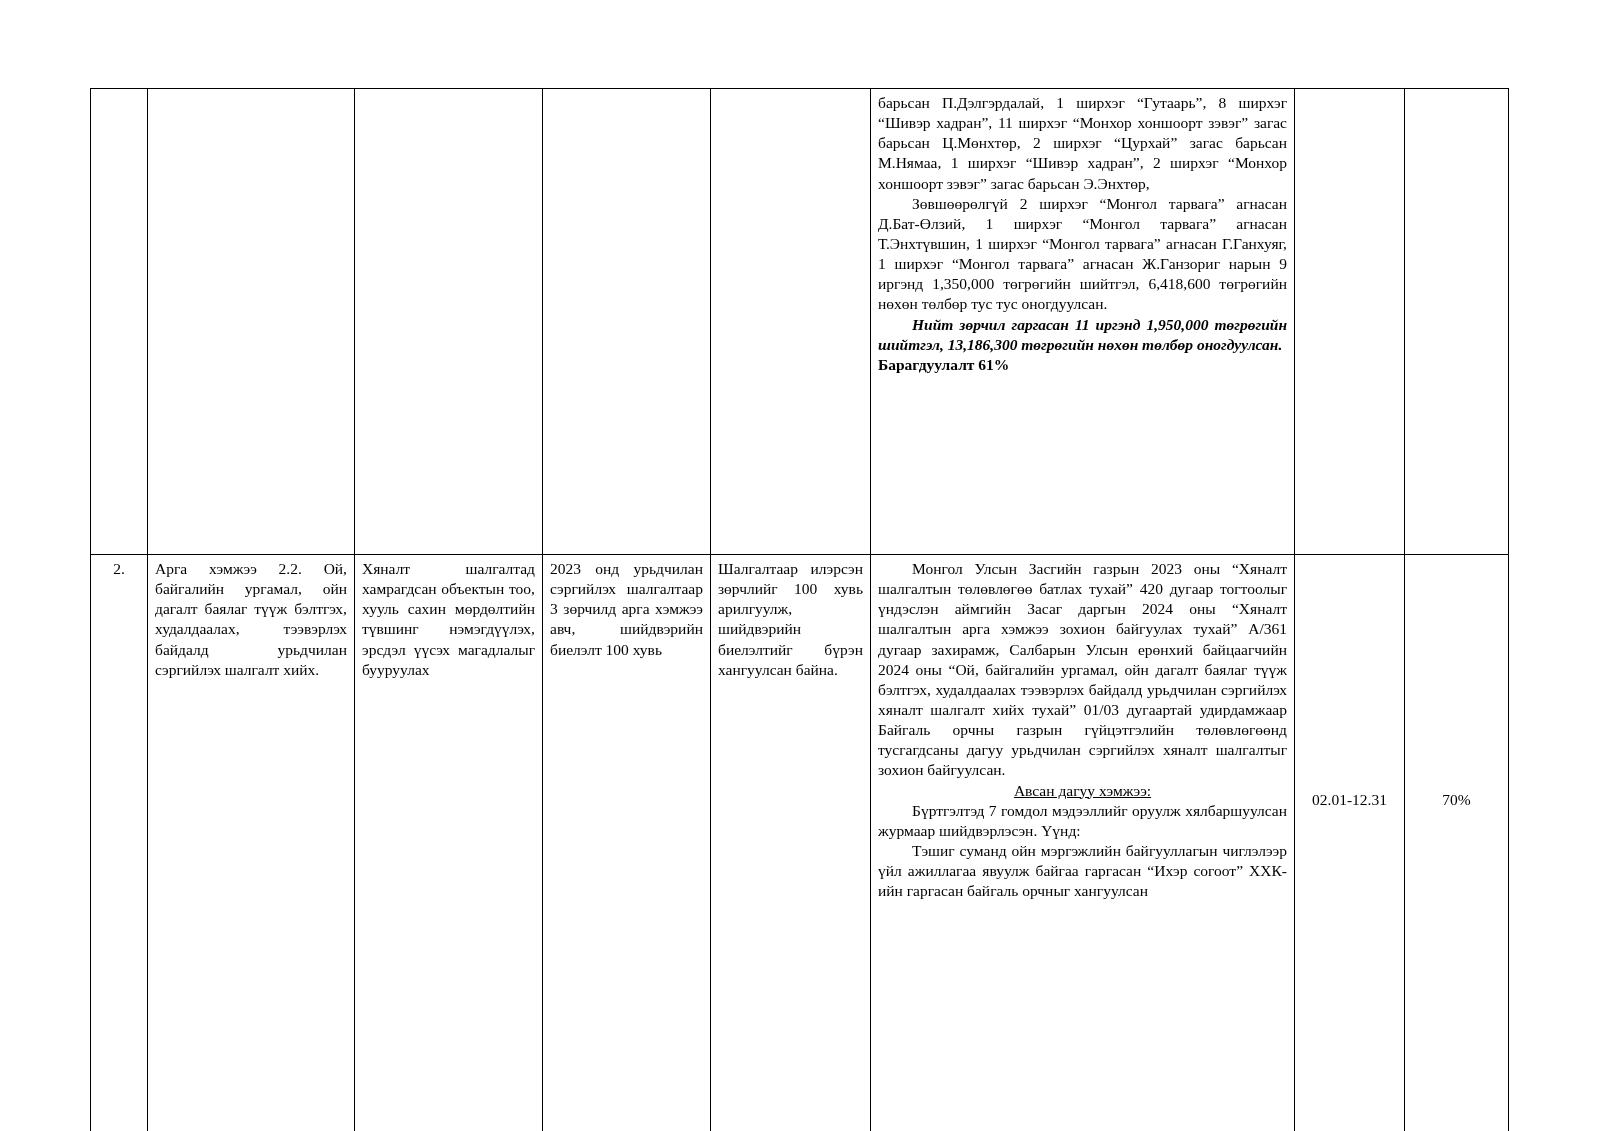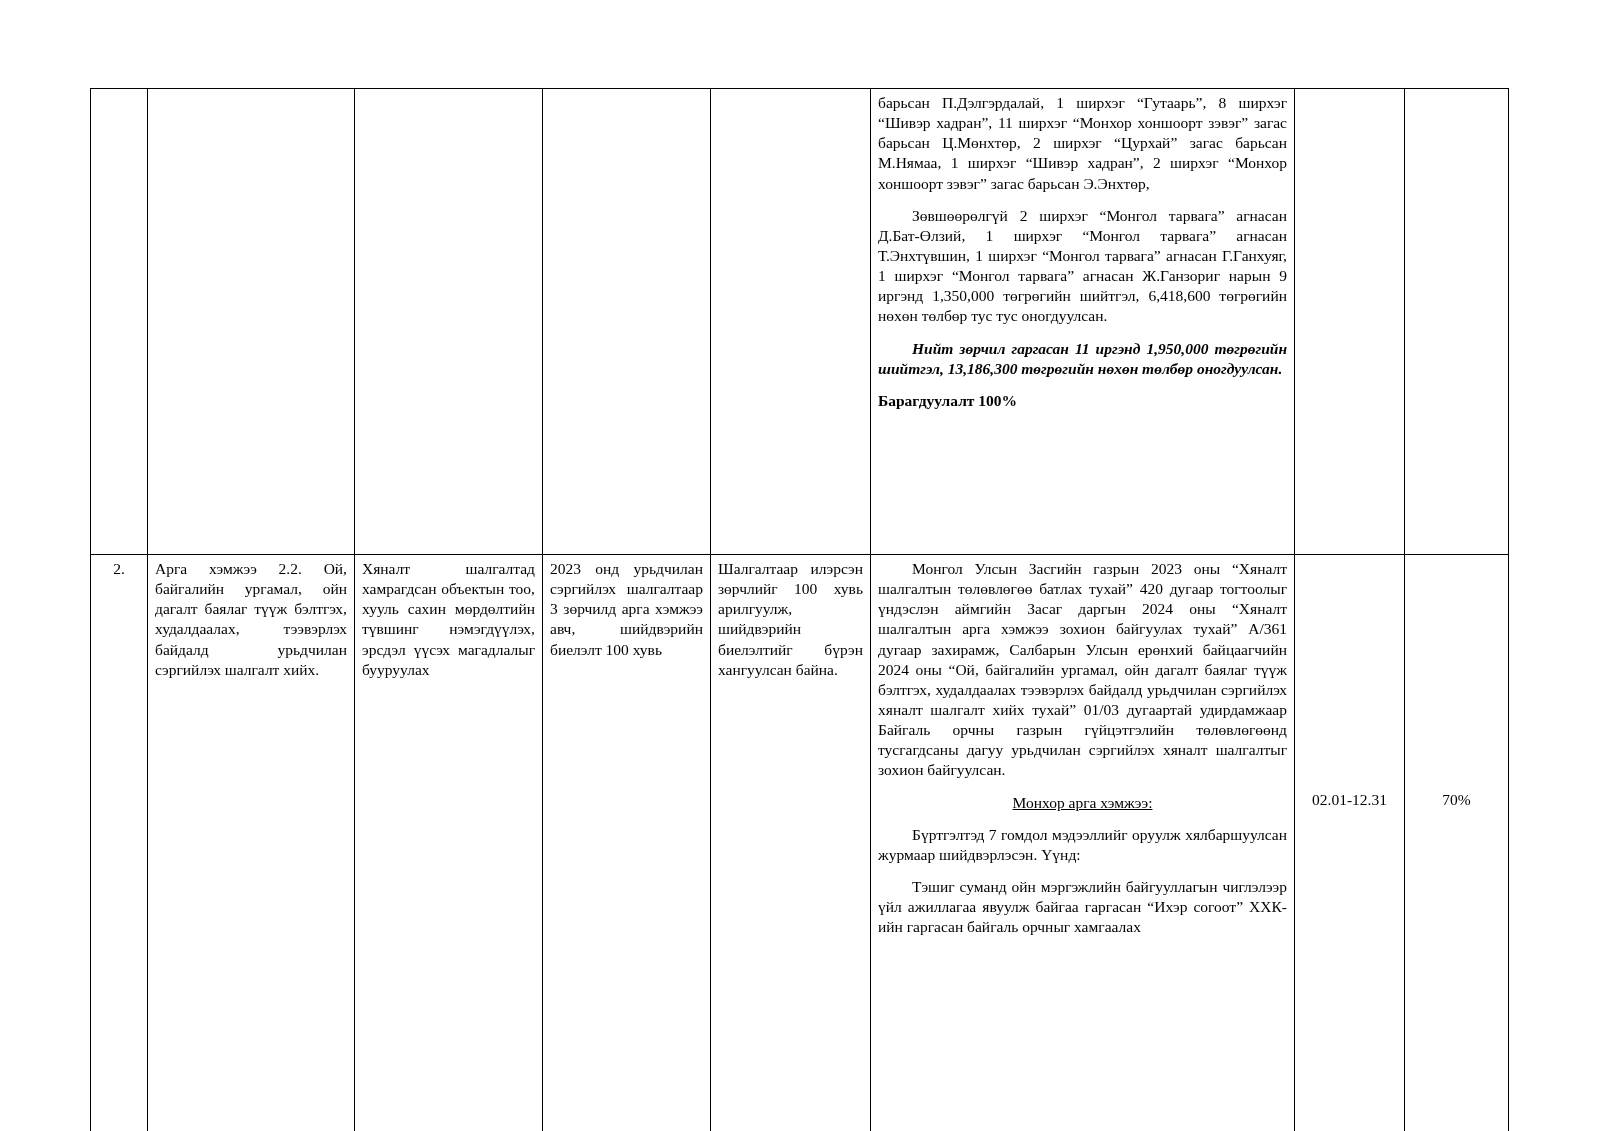--- a/index.html
+++ b/index.html
@@ -46,21 +46,21 @@
   col.c-date  { width: 110px; }
   col.c-pct   { width: 104px; }
 
   .just { text-align: justify; text-justify: inter-word; }
   .center { text-align: center; }
   .indent { text-indent: 34px; }
   .bolditalic { font-weight: bold; font-style: italic; }
   .bold { font-weight: bold; }
   .underline { text-decoration: underline; }
   p { margin: 0; }
-  p + p { margin-top: 12px; }
+  p + p { margin-top: 0px; }
   .vb { vertical-align: bottom; }
   .vt { vertical-align: top; }
   .mid { vertical-align: middle; }
 
   .row1 td { height: 455px; }
   .row2 td { height: 470px; }
 </style>
 </head>
 <body>
 
@@ -80,36 +80,36 @@
       <tr class="row1">
         <td class="center vt"></td>
         <td class="just vt"></td>
         <td class="just vt"></td>
         <td class="just vt"></td>
         <td class="just vt"></td>
         <td class="vt">
           <p class="just">барьсан П.Дэлгэрдалай, 1 ширхэг “Гутаарь”, 8 ширхэг “Шивэр хадран”, 11 ширхэг “Монхор хоншоорт зэвэг” загас барьсан Ц.Мөнхтөр, 2 ширхэг “Цурхай” загас барьсан М.Нямаа, 1 ширхэг “Шивэр хадран”, 2 ширхэг “Монхор хоншоорт зэвэг” загас барьсан Э.Энхтөр,</p>
           <p class="just indent">Зөвшөөрөлгүй 2 ширхэг “Монгол тарвага” агнасан Д.Бат-Өлзий, 1 ширхэг “Монгол тарвага” агнасан Т.Энхтүвшин, 1 ширхэг “Монгол тарвага” агнасан Г.Ганхуяг, 1 ширхэг “Монгол тарвага” агнасан Ж.Ганзориг нарын 9 иргэнд 1,350,000 төгрөгийн шийтгэл, 6,418,600 төгрөгийн нөхөн төлбөр тус тус оногдуулсан.</p>
           <p class="just indent bolditalic">Нийт зөрчил гаргасан 11 иргэнд 1,950,000 төгрөгийн шийтгэл, 13,186,300 төгрөгийн нөхөн төлбөр оногдуулсан.</p>
-          <p class="just bold">Барагдуулалт 100%</p>
+          <p class="just bold">Барагдуулалт 61%</p>
         </td>
         <td class="center vt"></td>
         <td class="center vt"></td>
       </tr>
 
       <tr class="row2">
         <td class="center vb" style="padding-bottom:290px;">2.</td>
         <td class="just vb" style="padding-bottom:110px;">Арга хэмжээ 2.2. Ой, байгалийн ургамал, ойн дагалт баялаг түүж бэлтгэх, худалдаалах, тээвэрлэх байдалд урьдчилан сэргийлэх шалгалт хийх.</td>
         <td class="just vb" style="padding-bottom:148px;">Хяналт шалгалтад хамрагдсан объектын тоо, хууль сахин мөрдөлтийн түвшинг нэмэгдүүлэх, эрсдэл үүсэх магадлалыг бууруулах</td>
         <td class="just vb" style="padding-bottom:88px;">2023 онд урьдчилан сэргийлэх шалгалтаар 3 зөрчилд арга хэмжээ авч, шийдвэрийн биелэлт 100 хувь</td>
         <td class="just vb" style="padding-bottom:168px;">Шалгалтаар илэрсэн зөрчлийг 100 хувь арилгуулж, шийдвэрийн биелэлтийг бүрэн хангуулсан байна.</td>
         <td class="vt">
           <p class="just indent">Монгол Улсын Засгийн газрын 2023 оны “Хяналт шалгалтын төлөвлөгөө батлах тухай” 420 дугаар тогтоолыг үндэслэн аймгийн Засаг даргын 2024 оны “Хяналт шалгалтын арга хэмжээ зохион байгуулах тухай” А/361 дугаар захирамж, Салбарын Улсын ерөнхий байцаагчийн 2024 оны “Ой, байгалийн ургамал, ойн дагалт баялаг түүж бэлтгэх, худалдаалах тээвэрлэх байдалд урьдчилан сэргийлэх хяналт шалгалт хийх тухай” 01/03 дугаартай удирдамжаар Байгаль орчны газрын гүйцэтгэлийн төлөвлөгөөнд тусгагдсаны дагуу урьдчилан сэргийлэх хяналт шалгалтыг зохион байгуулсан.</p>
-          <p class="center underline">Монхор арга хэмжээ:</p>
+          <p class="center underline">Авсан дагуу хэмжээ:</p>
           <p class="just indent">Бүртгэлтэд 7 гомдол мэдээллийг оруулж хялбаршуулсан журмаар шийдвэрлэсэн. Үүнд:</p>
-          <p class="just indent">Тэшиг суманд ойн мэргэжлийн байгууллагын чиглэлээр үйл ажиллагаа явуулж байгаа гаргасан “Ихэр согоот” ХХК-ийн гаргасан байгаль орчныг хамгаалах</p>
+          <p class="just indent">Тэшиг суманд ойн мэргэжлийн байгууллагын чиглэлээр үйл ажиллагаа явуулж байгаа гаргасан “Ихэр согоот” ХХК-ийн гаргасан байгаль орчныг хангуулсан</p>
         </td>
         <td class="center mid" style="vertical-align:top; padding-top:235px;">02.01-12.31</td>
         <td class="center" style="vertical-align:top; padding-top:235px;">70%</td>
       </tr>
     </tbody>
   </table>
 </div>
 
 </body></html>

